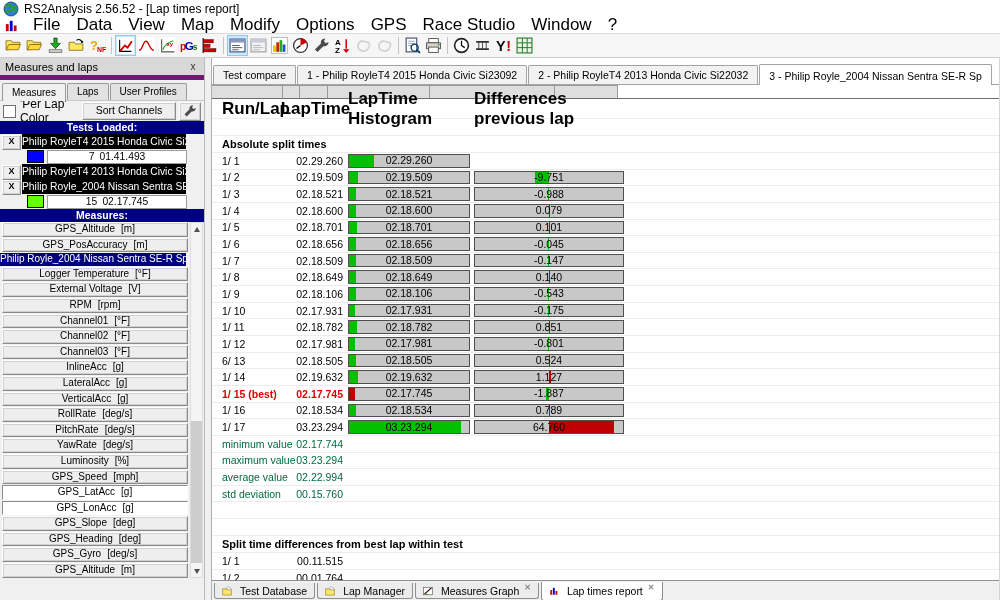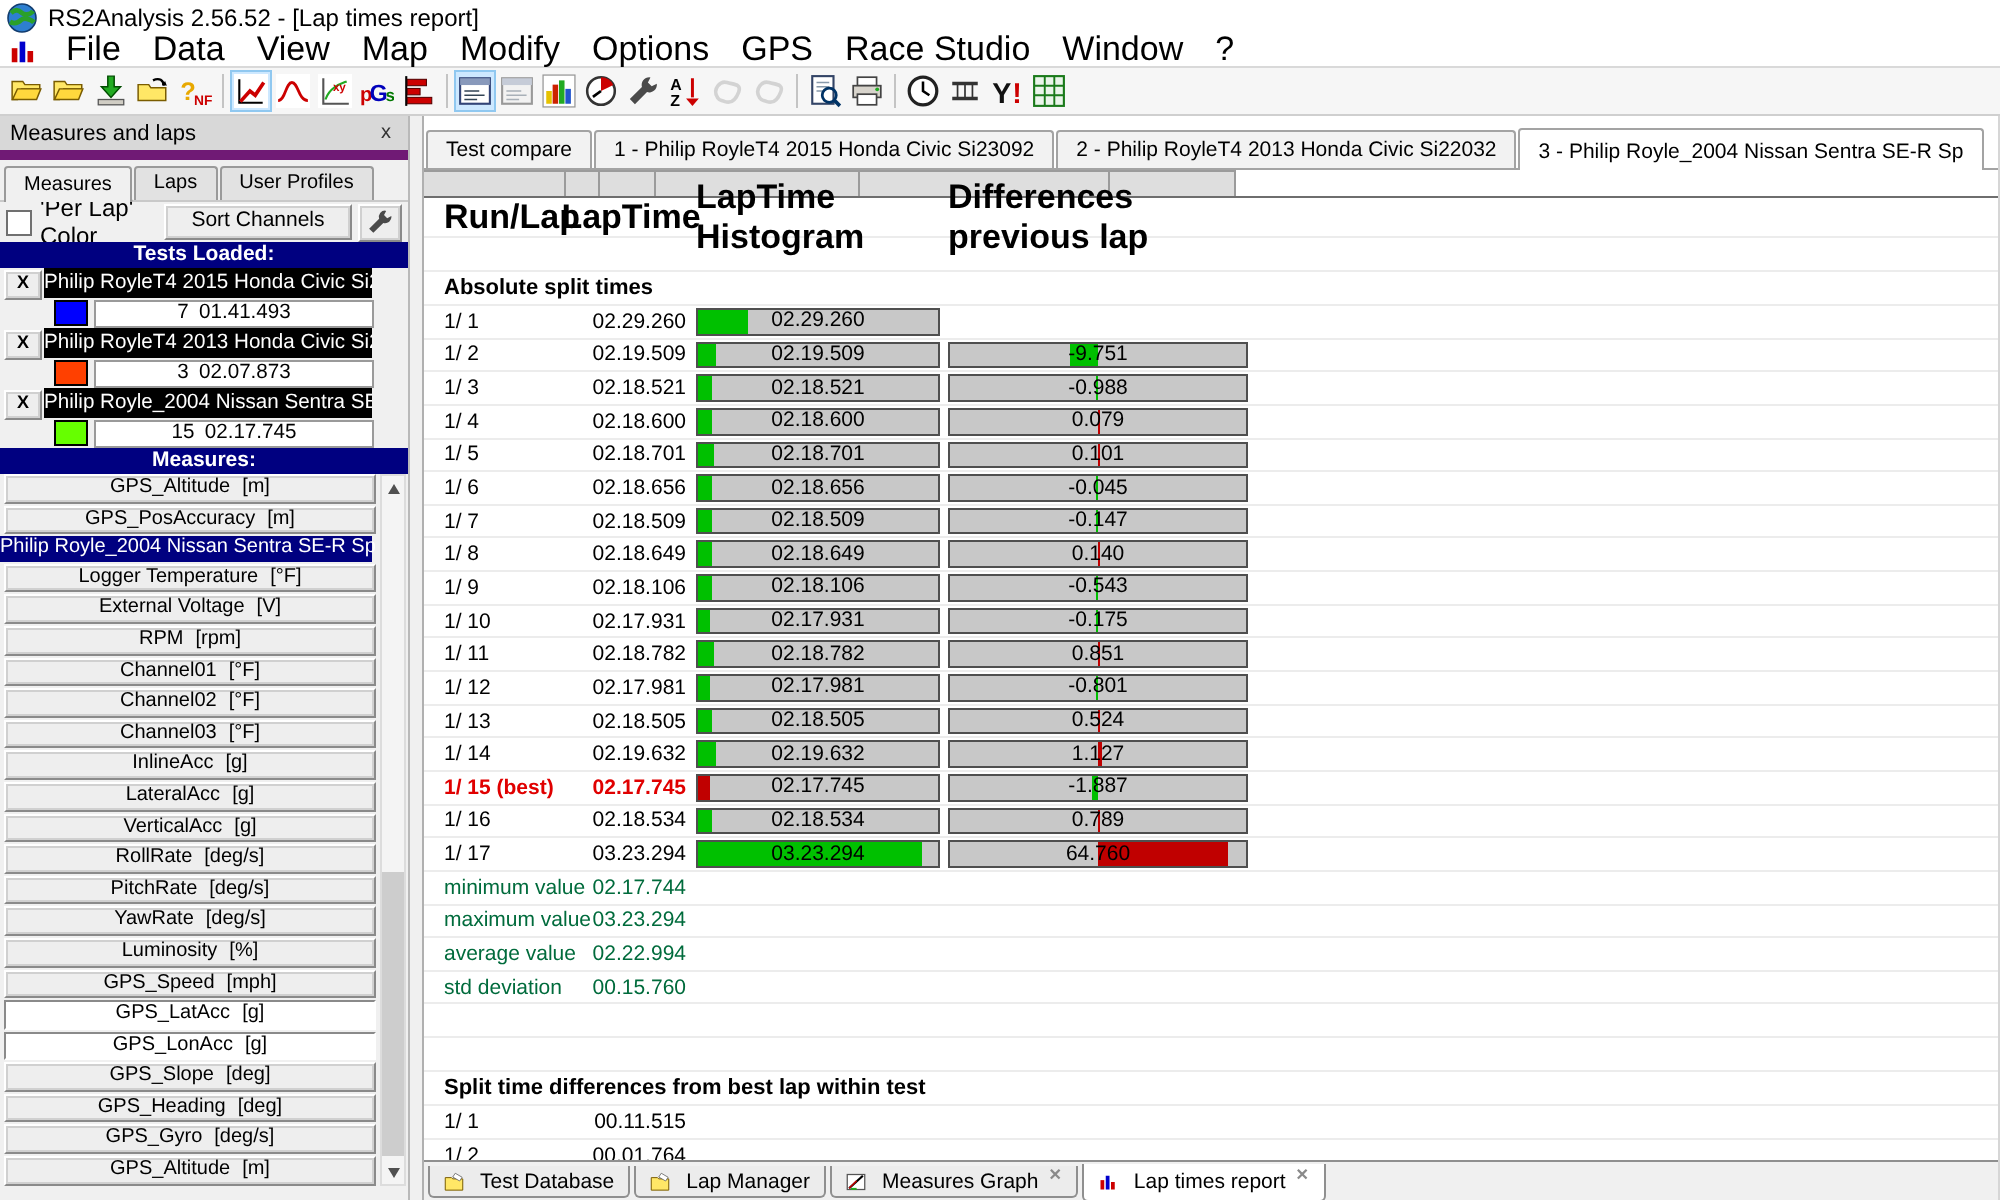--- a/index.html
+++ b/index.html
@@ -310,24 +310,20 @@
           <span class="tname">Philip RoyleT4 2015 Honda Civic Si23092</span>
         </div>
         <div class="testdetail">
           <span class="csq" style="background: rgb(0, 0, 255);"></span>
           <span class="tdetailbox">7 01.41.493</span>
         </div>
         <div class="testname">
           <span class="btn3d xbtn">X</span>
           <span class="tname">Philip RoyleT4 2013 Honda Civic Si22032</span>
         </div>
-        <div class="testdetail">
-          <span class="csq" style="background: rgb(255, 64, 0);"></span>
-          <span class="tdetailbox">3 02.07.873</span>
-        </div>
         <div class="testname">
           <span class="btn3d xbtn">X</span>
           <span class="tname">Philip Royle_2004 Nissan Sentra SE-R Sp</span>
         </div>
         <div class="testdetail">
           <span class="csq" style="background: rgb(102, 255, 0);"></span>
           <span class="tdetailbox">15 02.17.745</span>
         </div>
       </div>
     <div class="bluebar">Measures:</div>
@@ -587,21 +583,21 @@
           </div>
           <div class="c-gap"></div>
           <div class="c-diff">
             <div class="cell">
               <div class="dbar green" style="width: 0.801%; right: 50%;"></div>
               <span>-0.801</span>
             </div>
           </div>
         </div>
         <div class="r" style="height: 15.65px;">
-          <div class="c-lap">1/ 13</div>
+          <div class="c-lap">6/ 13</div>
           <div class="c-time">02.18.505</div>
           <div class="c-hist">
             <div class="cell">
               <div class="hbar green" style="width: 6%;"></div>
               <span>02.18.505</span>
             </div>
           </div>
           <div class="c-gap"></div>
           <div class="c-diff">
             <div class="cell">

